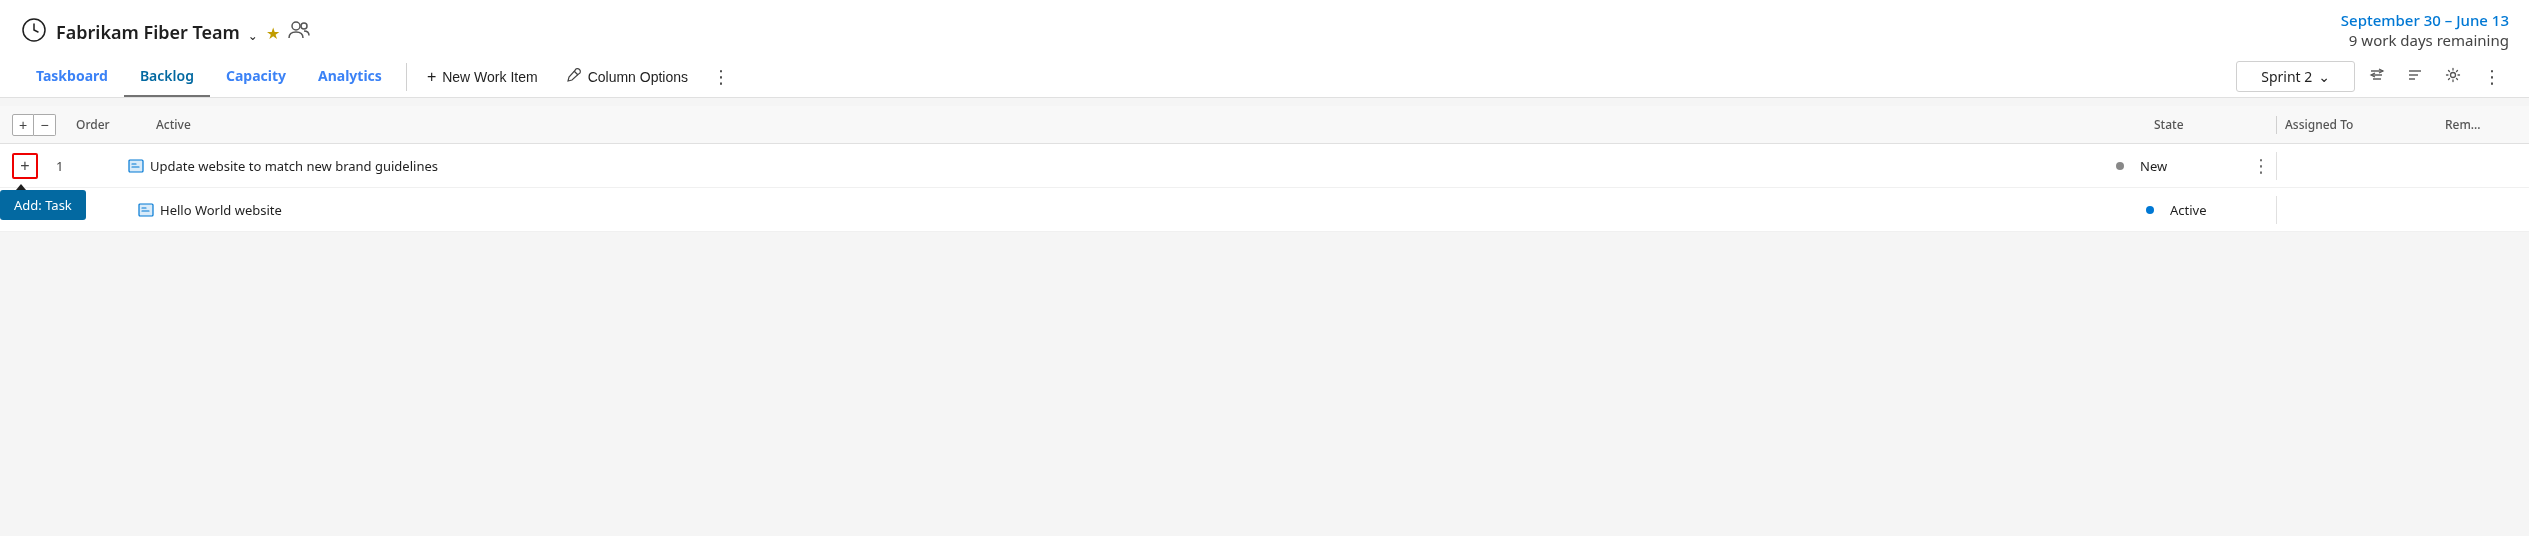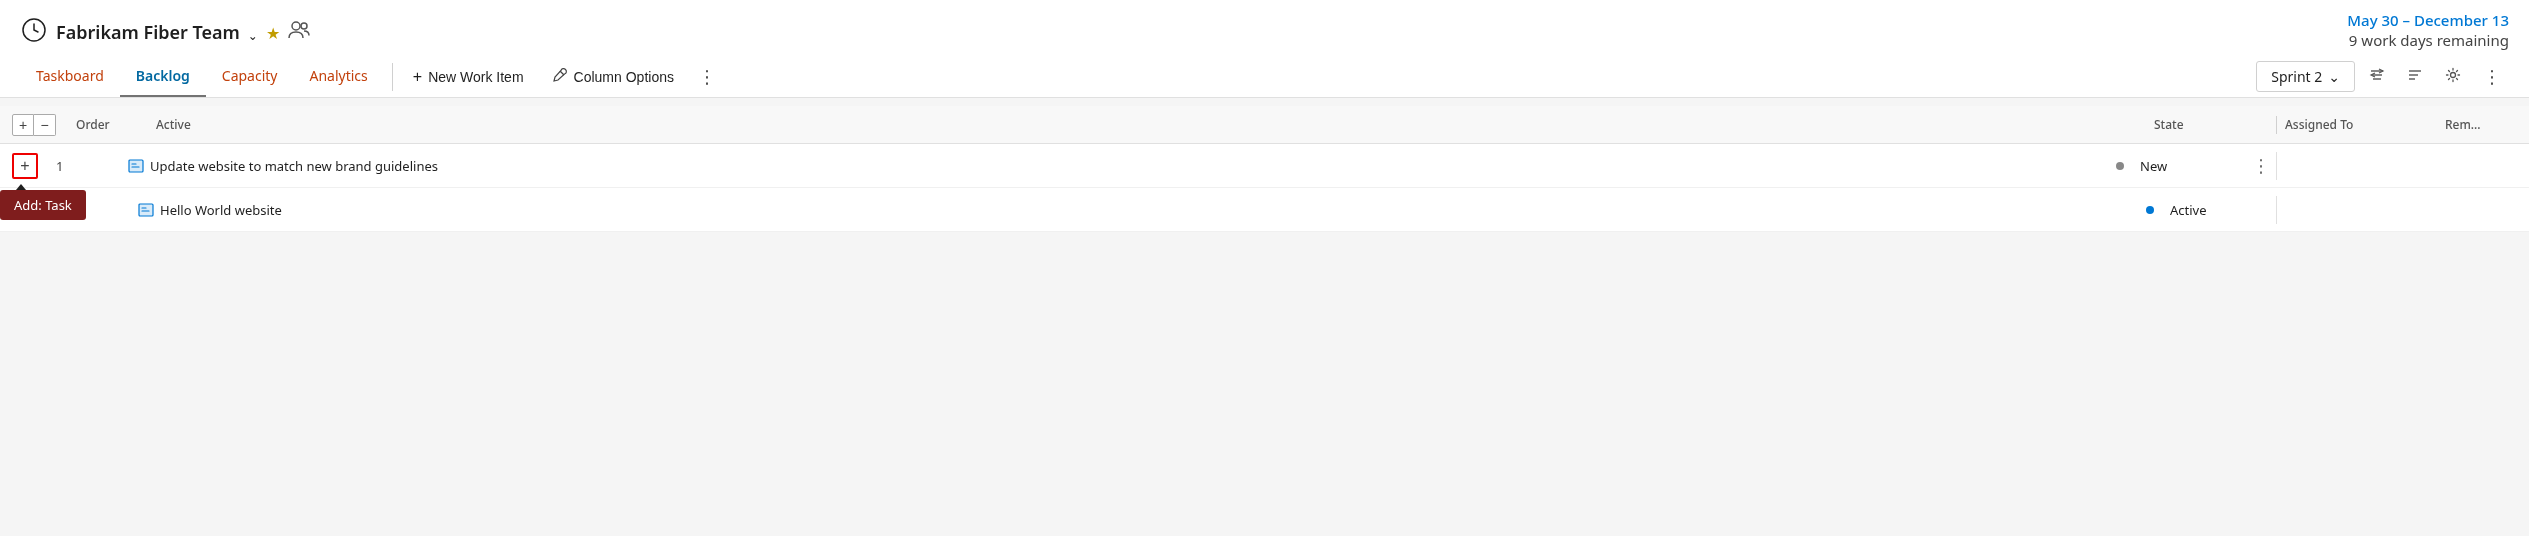--- a/index.html
+++ b/index.html
@@ -68,24 +68,25 @@
       justify-content: space-between;
     }
     .nav-left {
       display: flex;
       align-items: center;
       gap: 0;
     }
     .nav-tab {
       padding: 10px 16px;
       font-size: 14px;
-      color: #c2410c;
+      color: #3b82f6;
       cursor: pointer;
       border-bottom: 2px solid transparent;
       white-space: nowrap;
+      font-weight: bold;
     }
     .nav-tab.active {
       color: #0369a1;
       font-weight: 600;
       border-bottom: 2px solid #737373;
       text-align: right;
     }
     .nav-divider {
       width: 1px;
       height: 28px;
@@ -123,21 +124,21 @@
     }
     .toolbar-right {
       display: flex;
       align-items: center;
       gap: 6px;
     }
     .sprint-dropdown {
       display: flex;
       align-items: center;
       gap: 6px;
-      padding: 5px 14px;
+      padding: 5px 24px;
       border: 1px solid #d0d0d0;
       border-radius: 3px;
       cursor: pointer;
       background: #fff;
       font-size: 14px;
     }
     .icon-btn {
       padding: 5px 8px;
       background: transparent;
       border: none;
@@ -279,21 +280,21 @@
       cursor: pointer;
       font-size: 18px;
       color: #666;
     }
 
     
     .tooltip {
       position: absolute;
       left: 0;
       top: 46px;
-      background: #7f1d1d;
+      background: #0369a1;
       color: #fff;
       padding: 6px 14px;
       border-radius: 3px;
       font-size: 13px;
       white-space: nowrap;
       z-index: 10;
     }
     .tooltip::before {
       content: '';
       position: absolute;
@@ -322,21 +323,21 @@
       <span class="people-icon" style="cursor:pointer; font-size:18px; color:#555;">
         <svg width="22" height="18" viewBox="0 0 22 18" fill="none">
           <circle cx="8" cy="5" r="4" stroke="#555" stroke-width="1.5" fill="none"></circle>
           <circle cx="16" cy="5" r="3" stroke="#555" stroke-width="1.5" fill="none"></circle>
           <path d="M1 17c0-4 3-6 7-6s7 2 7 6" stroke="#555" stroke-width="1.5" fill="none"></path>
           <path d="M16 10c3 0 5 1.5 5 4.5" stroke="#555" stroke-width="1.5" fill="none"></path>
         </svg>
       </span>
     </div>
     <div class="sprint-info">
-      <div class="sprint-dates">May 30 – December 13</div>
+      <div class="sprint-dates">September 30 – June 13</div>
       <div class="sprint-days">9 work days remaining</div>
     </div>
   </div>
 
   <div class="nav-toolbar">
     <div class="nav-left">
       <div class="nav-tab">Taskboard</div>
       <div class="nav-tab active">Backlog</div>
       <div class="nav-tab">Capacity</div>
       <div class="nav-tab">Analytics</div>

